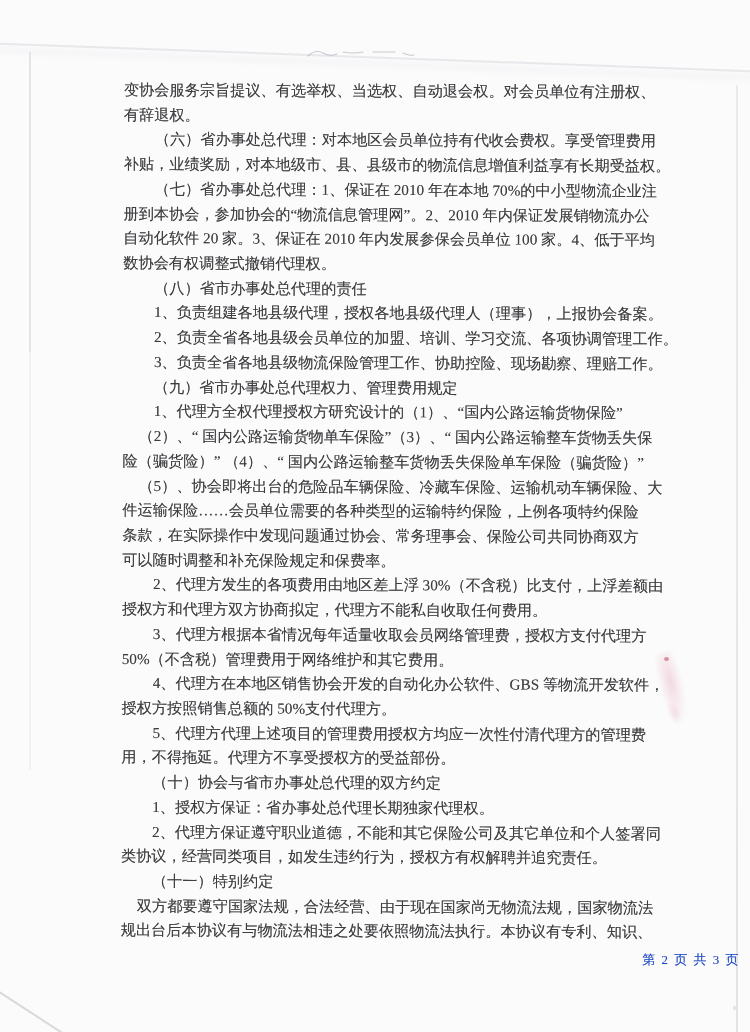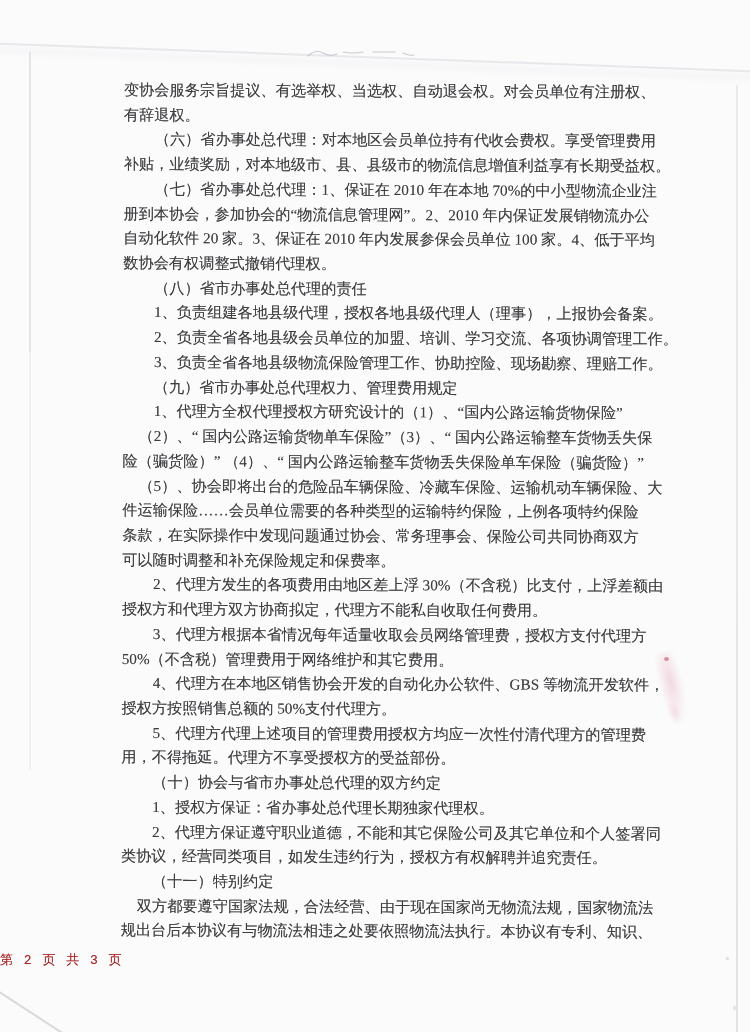--- a/index.html
+++ b/index.html
@@ -67,24 +67,23 @@
   .line {
     height: 24.72px; line-height: 24.72px;
     font-size: 15.2px; color: #3e3e40;
     white-space: nowrap;
     text-shadow: 0 0 .5px rgba(62,62,64,.5);
   }
   .ind1 { padding-left: 16px; }
   .ind2 { padding-left: 31px; }
   .footer {
     position: absolute; left: 0; top: 951px; width: 740px;
-    text-align: left;
-    font-size: 13px; color: #b91c1c; letter-spacing: 1.5px;
+    text-align: right;
+    font-size: 13px; color: #1d4ed8; letter-spacing: 1.5px;
     text-shadow: 0 0 .5px rgba(85,85,90,.5);
-    font-family: Liberation Mono, monospace;
   }
 </style>
 </head>
 <body>
 
 <div class="top-crease-band"></div>
 <div class="top-crease"></div>
 <div class="left-edge"></div>
 <div class="left-edge-faint"></div>
 <div class="right-edge"></div>

